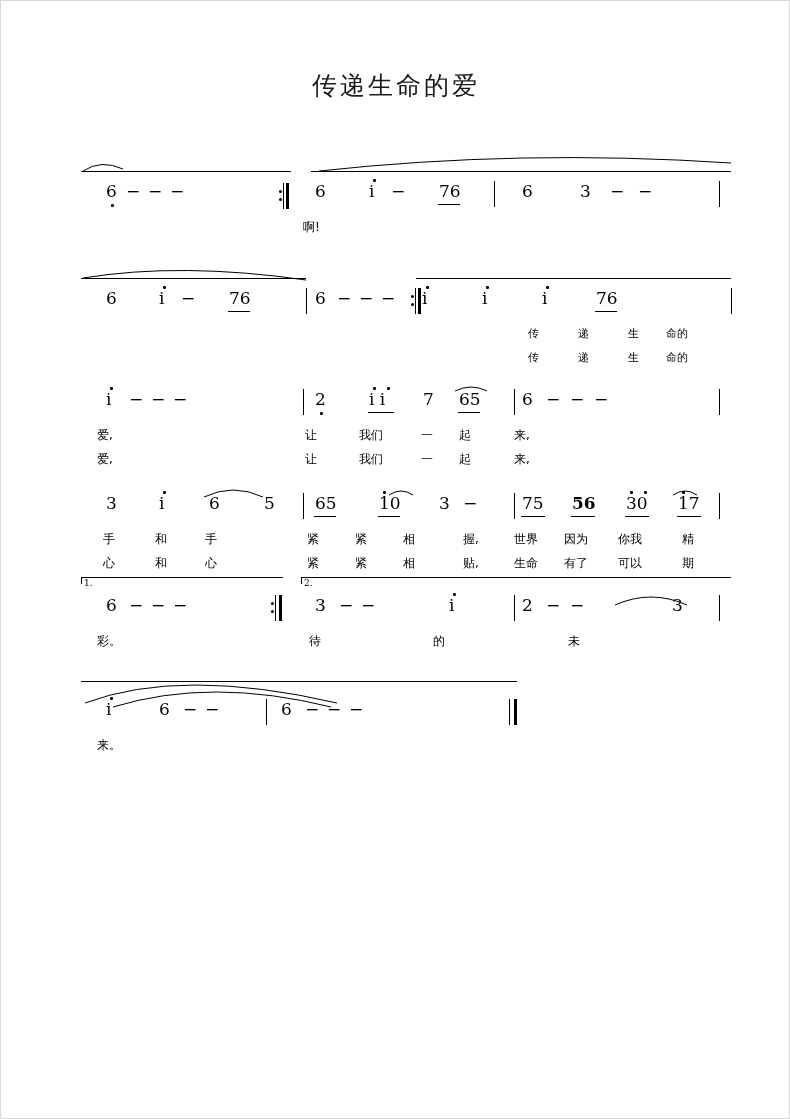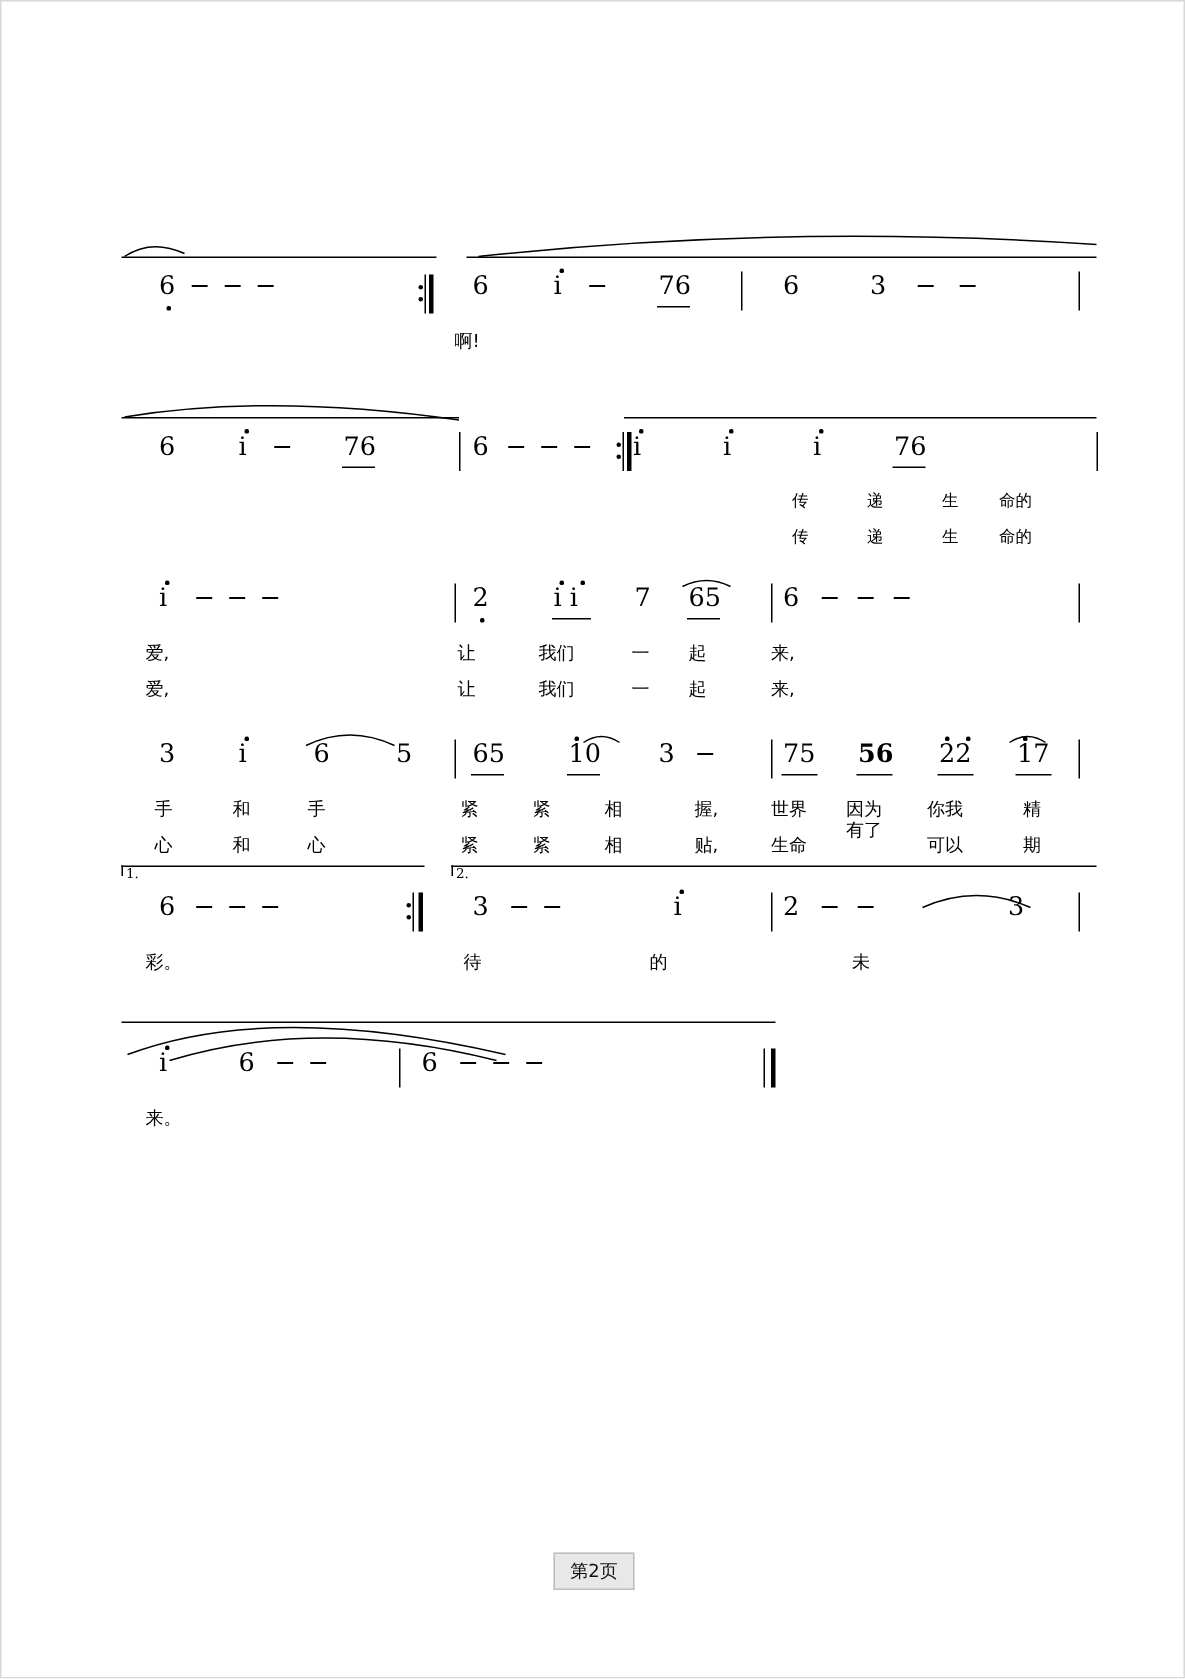--- a/index.html
+++ b/index.html
@@ -168,20 +168,21 @@
     padding: 3px 10px;
     color: #111;
     font-family: "DejaVu Sans", "Liberation Sans", sans-serif;
   }
 </style>
 </head>
 <body>
 
 <div class="page">
 
+  <div class="title">传递生命的爱</div>
 
   <div class="system" style="top:170px;height:70px;">
     <div class="staffline" style="left:80px;width:210px;top:0px;"></div>
     <div class="staffline" style="left:310px;width:420px;top:0px;"></div>
 
     <svg class="slurs" width="790" height="70">
       <path d="M82,0 Q100,-12 122,-2" stroke="#000" stroke-width="1" fill="none"></path>
       <path d="M318,0 Q520,-22 730,-8" stroke="#000" stroke-width="1" fill="none"></path>
     </svg>
 
@@ -363,35 +364,35 @@
       <div class="lyric" style="left:44px;top:62px;">紧</div>
       <div class="lyric" style="left:92px;top:62px;">相</div>
       <div class="lyric" style="left:152px;top:62px;">贴,</div>
     </div>
 
     <div class="measure" style="left:513px;top:8px;">
       <span class="note" style="left:8px;top:0;">75</span>
       <span class="underline1" style="left:7px;top:23px;width:24px;"></span>
       <span class="note" style="left:58px;top:0;font-weight:bold;">56</span>
       <span class="underline1" style="left:57px;top:23px;width:24px;"></span>
-      <span class="note" style="left:112px;top:0;">22</span>
+      <span class="note" style="left:112px;top:0;">30</span>
       <span class="dot-above" style="left:116px;top:-2px;"></span>
       <span class="dot-above" style="left:130px;top:-2px;"></span>
       <span class="underline1" style="left:111px;top:23px;width:24px;"></span>
       <span class="note" style="left:164px;top:0;">17</span>
       <span class="dot-above" style="left:168px;top:-2px;"></span>
       <span class="underline1" style="left:163px;top:23px;width:24px;"></span>
       <div class="barline" style="left:205px;top:0px;"></div>
 
       <div class="lyric" style="left:0px;top:38px;">世界</div>
       <div class="lyric" style="left:50px;top:38px;">因为</div>
       <div class="lyric" style="left:104px;top:38px;">你我</div>
       <div class="lyric" style="left:168px;top:38px;">精</div>
       <div class="lyric" style="left:0px;top:62px;">生命</div>
-      <div class="lyric" style="left:50px;top:52px;">有了</div>
+      <div class="lyric" style="left:50px;top:62px;">有了</div>
       <div class="lyric" style="left:104px;top:62px;">可以</div>
       <div class="lyric" style="left:168px;top:62px;">期</div>
     </div>
   </div>
 
   <div class="system" style="top:576px;height:90px;">
     <div class="staffline" style="left:80px;width:202px;top:0px;"></div>
     <div class="staffline" style="left:300px;width:430px;top:0px;"></div>
 
     <div class="volta-line" style="left:80px;top:0px;width:0px;"></div>
@@ -458,16 +459,13 @@
 
     <div class="measure" style="left:276px;top:18px;">
       <span class="note" style="left:4px;top:0;">6</span>
       <span class="dash" style="left:28px;top:0;">−</span>
       <span class="dash" style="left:50px;top:0;">−</span>
       <span class="dash" style="left:72px;top:0;">−</span>
       <div class="endbar" style="left:232px;top:0px;"></div>
     </div>
   </div>
 
-  <div class="footer">
-    <span class="pagebox">第2页</span>
-  </div>
 </div>
 
 </body></html>

